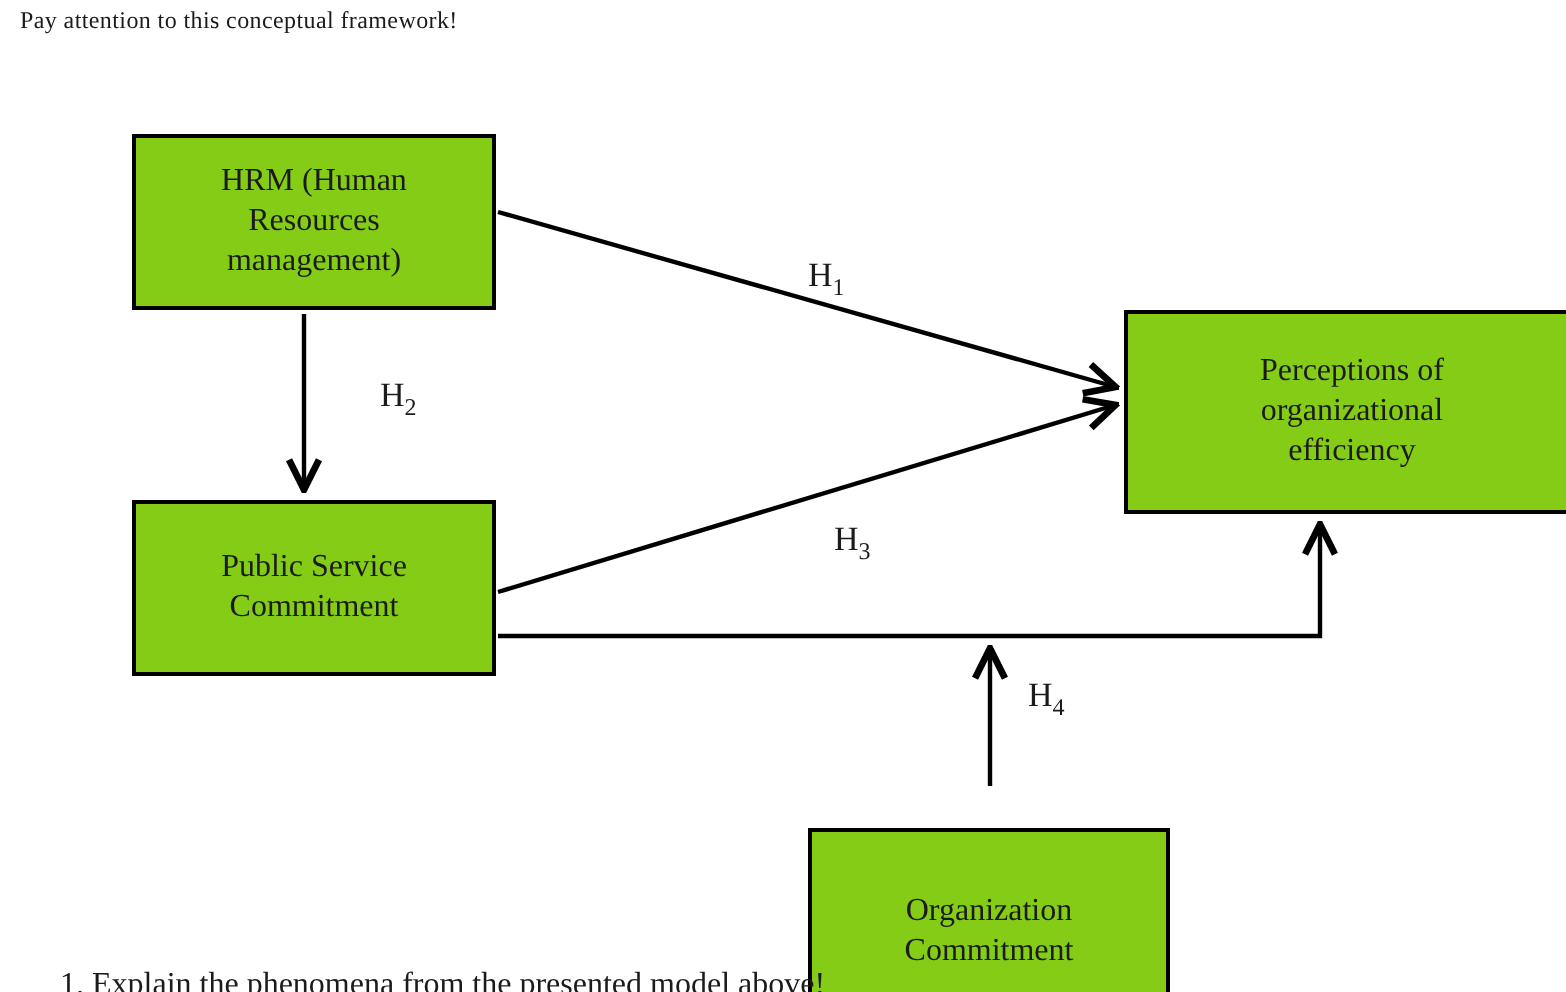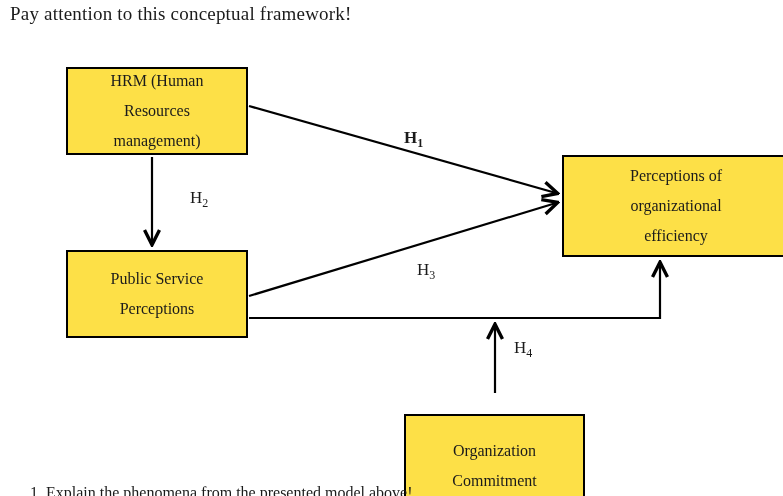--- a/index.html
+++ b/index.html
@@ -12,57 +12,57 @@
     background: #ffffff;
     position: relative;
     overflow: hidden;
     font-family: "Liberation Serif", "DejaVu Serif", serif;
     color: #1b1b1b;
   }
   .title {
     position: absolute;
     left: 10px;
     top: 3px;
-    font-size: 19px;
+    font-size: 12px;
     letter-spacing: 0.2px;
     white-space: nowrap;
   }
   .diagram-layer {
     position: absolute;
     left: 0;
     top: 0;
     width: 783px;
     height: 496px;
   }
   .node {
     position: absolute;
     border: 2px solid #000000;
-    background: #fde047;
+    background: #84cc16;
     display: flex;
     align-items: center;
     justify-content: center;
     text-align: center;
     font-size: 16px;
-    line-height: 30px;
+    line-height: 20px;
     white-space: pre-line;
     box-sizing: border-box;
   }
   .node-hrm        { left: 66px;  top: 67px;  width: 182px; height: 88px; }
   .node-psm        { left: 66px;  top: 250px; width: 182px; height: 88px; }
   .node-perception { left: 562px; top: 155px; width: 228px; height: 102px; }
   .node-commitment { left: 404px; top: 414px; width: 181px; height: 104px; }
   .hlabel {
     position: absolute;
     font-size: 17px;
     white-space: nowrap;
   }
   .hlabel sub {
     font-size: 12px;
   }
-  .hlabel-h1 { left: 404px; top: 128px; font-weight: bold; }
+  .hlabel-h1 { left: 404px; top: 128px; }
   .hlabel-h2 { left: 158px; top: 188px; margin-left: 32px; }
   .hlabel-h3 { left: 417px; top: 260px; }
   .hlabel-h4 { left: 514px; top: 338px; }
   .footer-instruction {
     position: absolute;
     left: 30px;
     top: 483px;
     font-size: 16px;
     line-height: 20px;
     white-space: nowrap;
@@ -96,21 +96,21 @@
   <line x1="495" y1="393" x2="495" y2="326" marker-end="url(#arrow)"></line>
 </svg>
 
 <div class="node node-hrm">
   <span>HRM (Human
 Resources
 management)</span>
 </div>
 <div class="node node-psm">
   <span>Public Service
-Perceptions</span>
+Commitment</span>
 </div>
 <div class="node node-perception">
   <span>Perceptions of
 organizational
 efficiency</span>
 </div>
 <div class="node node-commitment">
   <span>Organization
 Commitment</span>
 </div>

